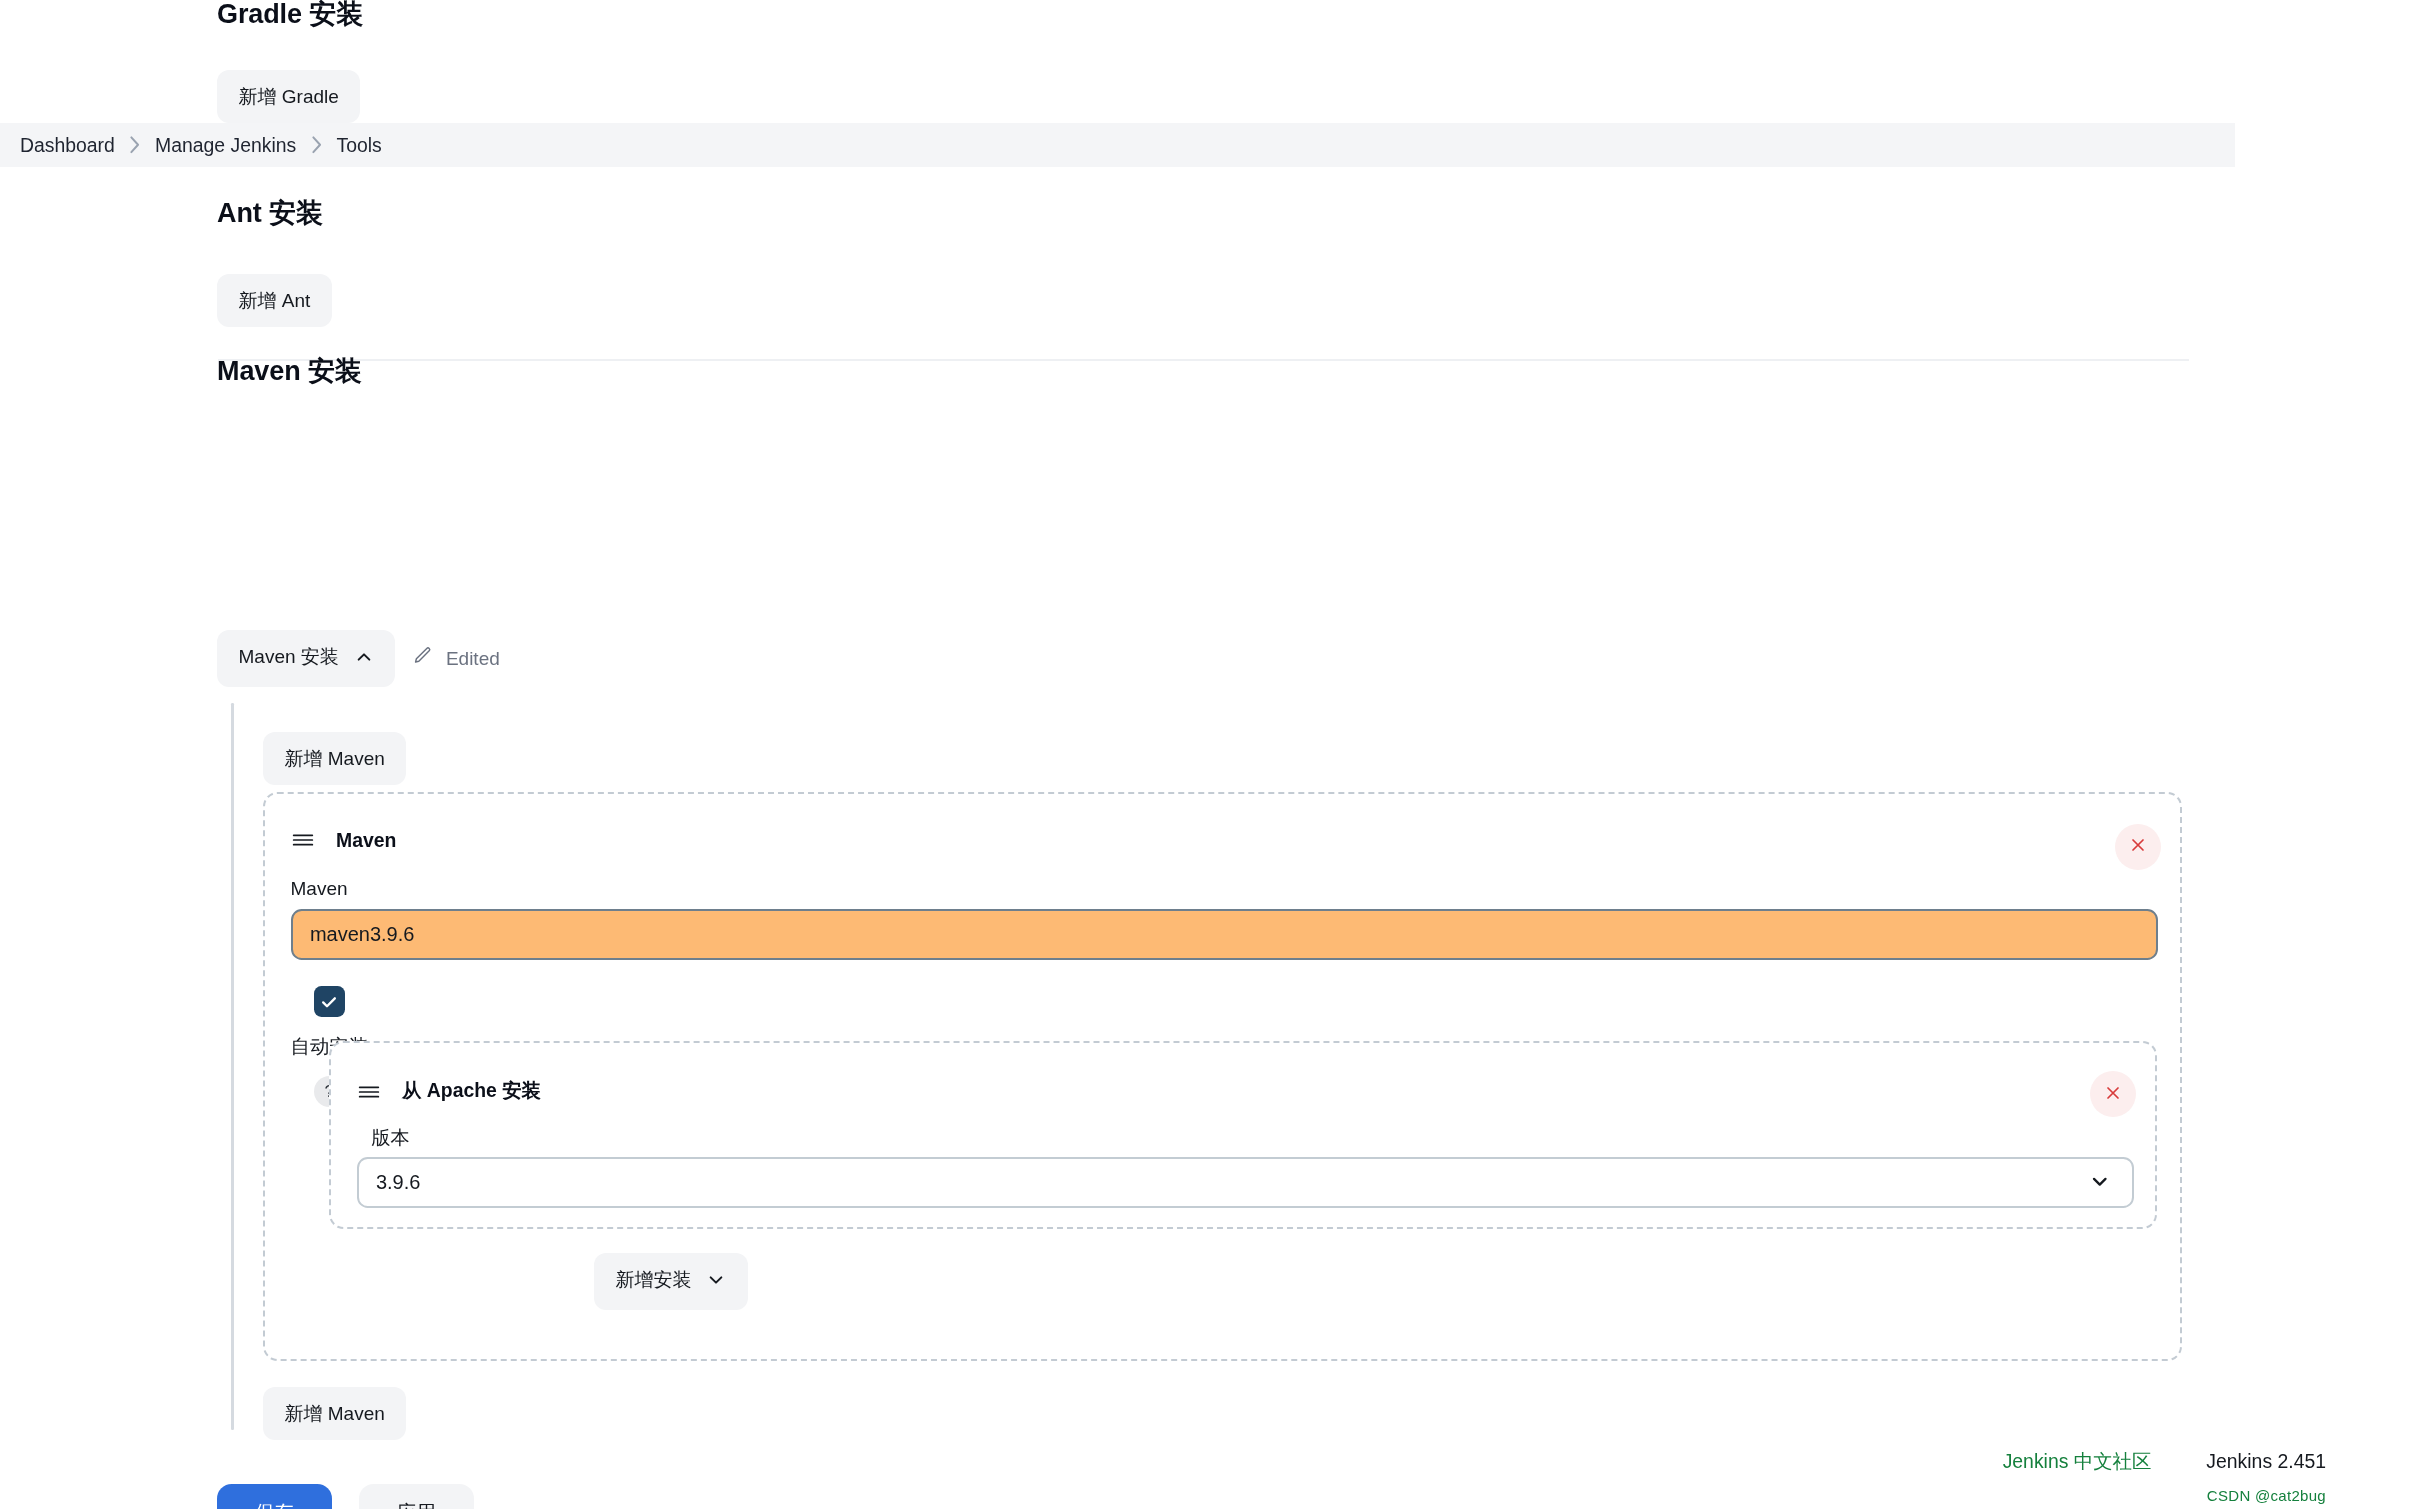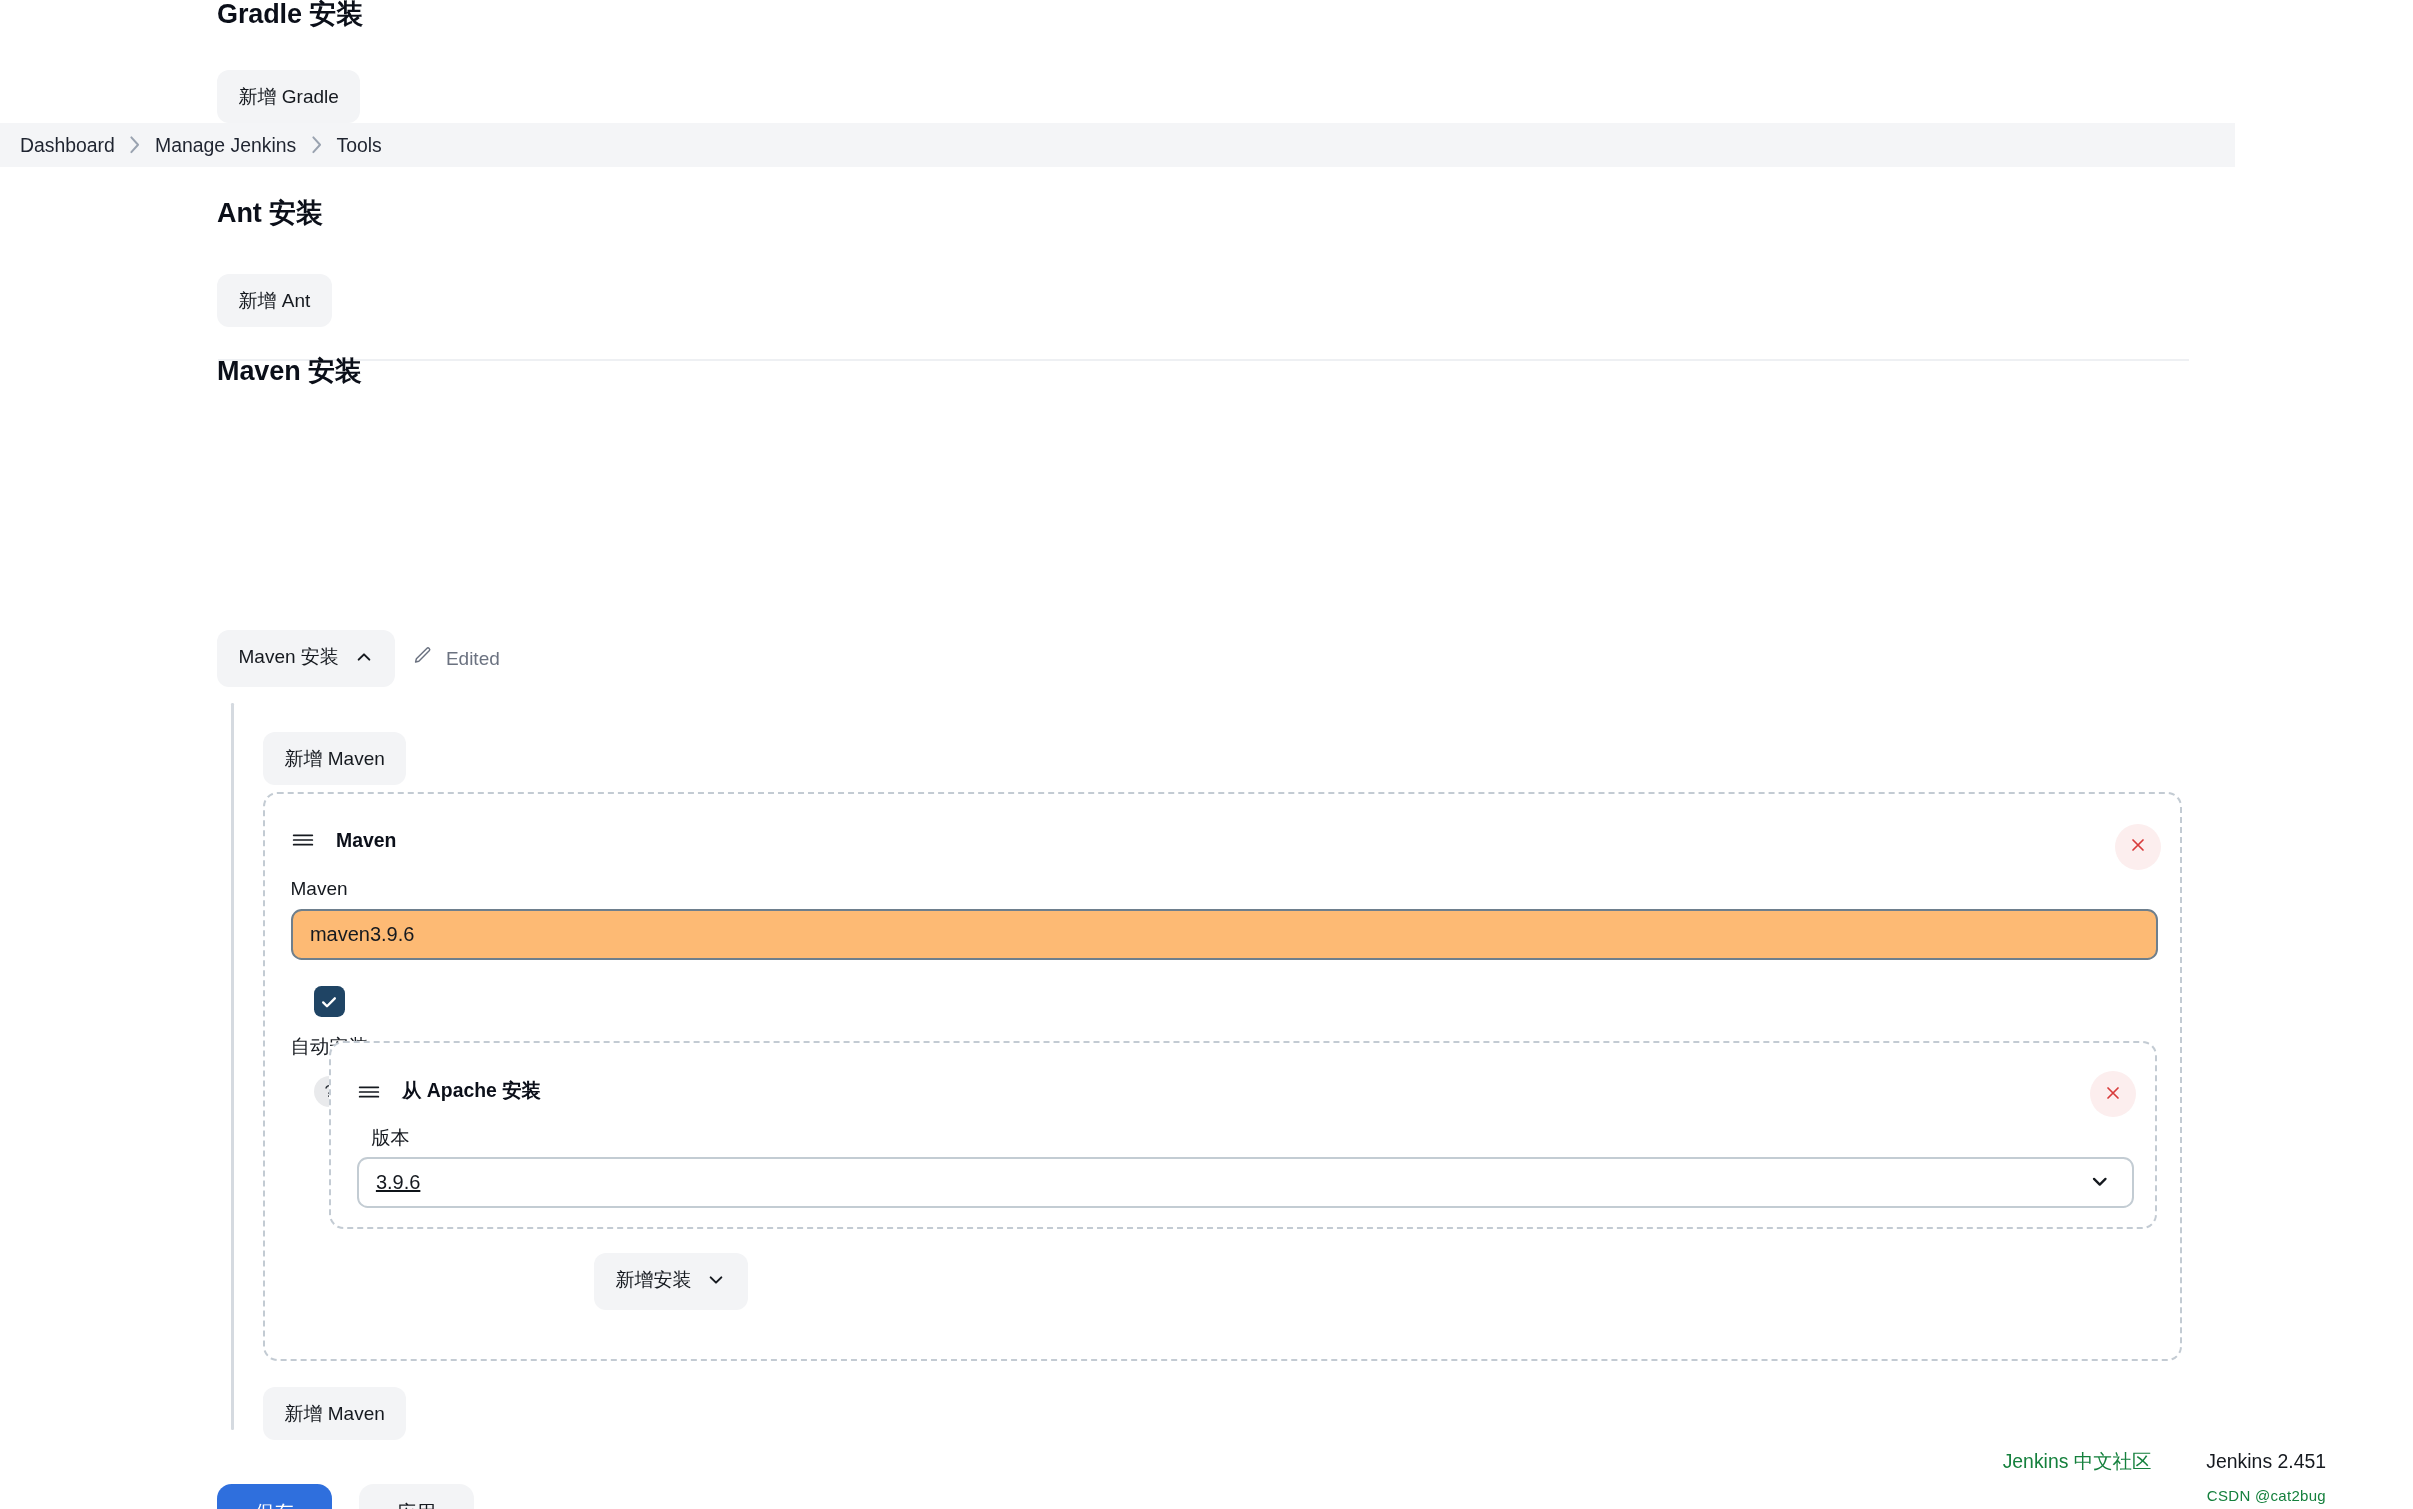--- a/index.html
+++ b/index.html
@@ -202,21 +202,20 @@
 
   .select-wrap {
     position: absolute;
     display: flex;
     align-items: center;
     background: #ffffff;
     border: 2px solid #c3ccd3;
     border-radius: 10.7px;
     padding: 0 21.5px 0 17.4px;
     cursor: pointer;
-    text-decoration: underline;
   }
   .select-value {
     flex: 1;
     font-size: 20px;
     color: #15191f;
   }
 
   
   .check-row {
     position: absolute;

